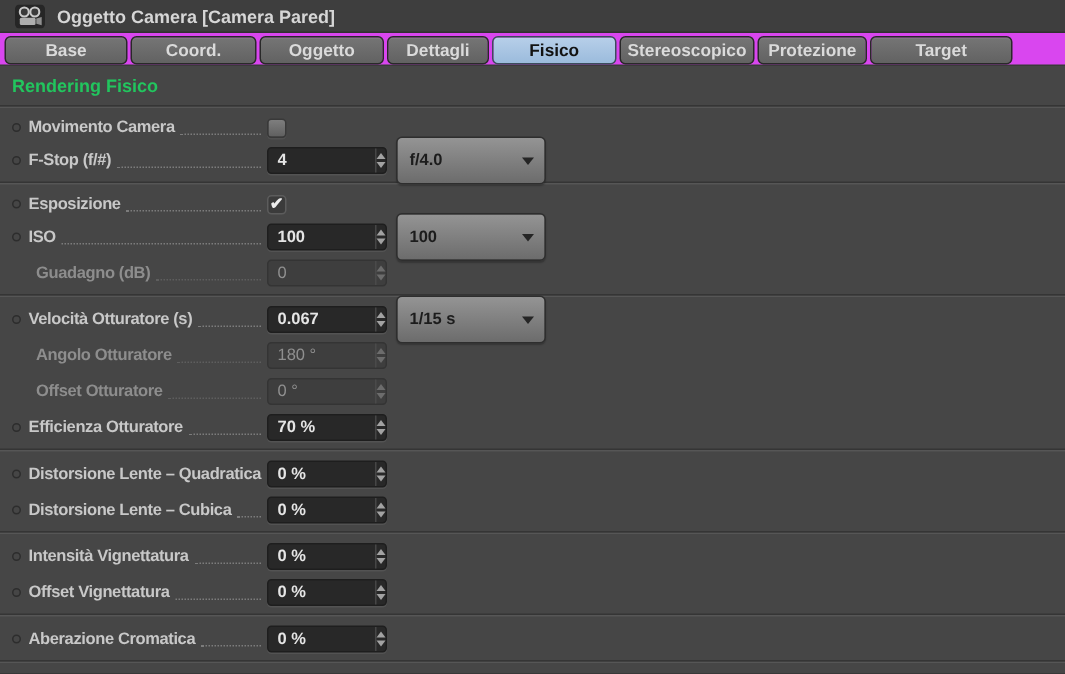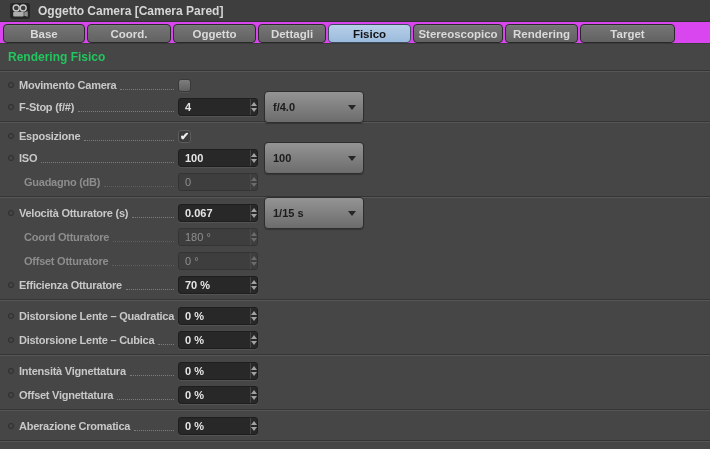--- a/index.html
+++ b/index.html
@@ -120,21 +120,21 @@
     <span class="title">Oggetto Camera [Camera Pared]</span>
   </div>
 
   <div class="tabbar">
     <div class="tab" style="width:82px">Base</div>
     <div class="tab" style="width:84px">Coord.</div>
     <div class="tab" style="width:83px">Oggetto</div>
     <div class="tab" style="width:68px">Dettagli</div>
     <div class="tab selected" style="width:83px">Fisico</div>
     <div class="tab" style="width:90px">Stereoscopico</div>
-    <div class="tab" style="width:73px">Rendering</div>
+    <div class="tab" style="width:73px">Protezione</div>
     <div class="tab" style="width:95px">Target</div>
   </div>
 
   <div class="content">
 
     <div class="section-header">Rendering Fisico</div>
     <div class="sep"></div>
 
     <div class="row short">
       <div class="zone">
@@ -224,21 +224,21 @@
         </span>
       </div>
       <div class="dd">
         <span class="dd-label">1/15 s</span>
         <span class="dd-arrow"></span>
       </div>
     </div>
 
     <div class="row disabled">
       <div class="zone">
-        <span class="label">Coord Otturatore</span>
+        <span class="label">Angolo Otturatore</span>
         <span class="dots"></span>
       </div>
       <div class="vb">
         <input disabled="" value="180 °" style="">
         <span class="spinner">
           <span class="sp-up"></span>
           <span class="sp-dn"></span>
         </span>
       </div>
     </div>

